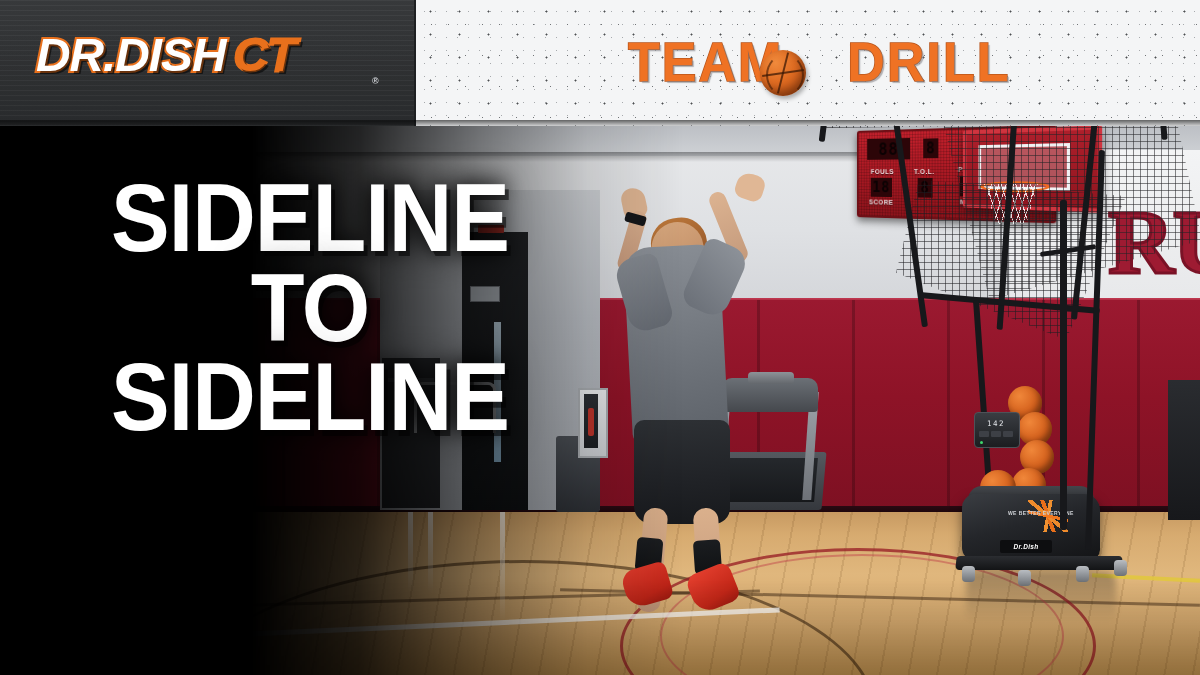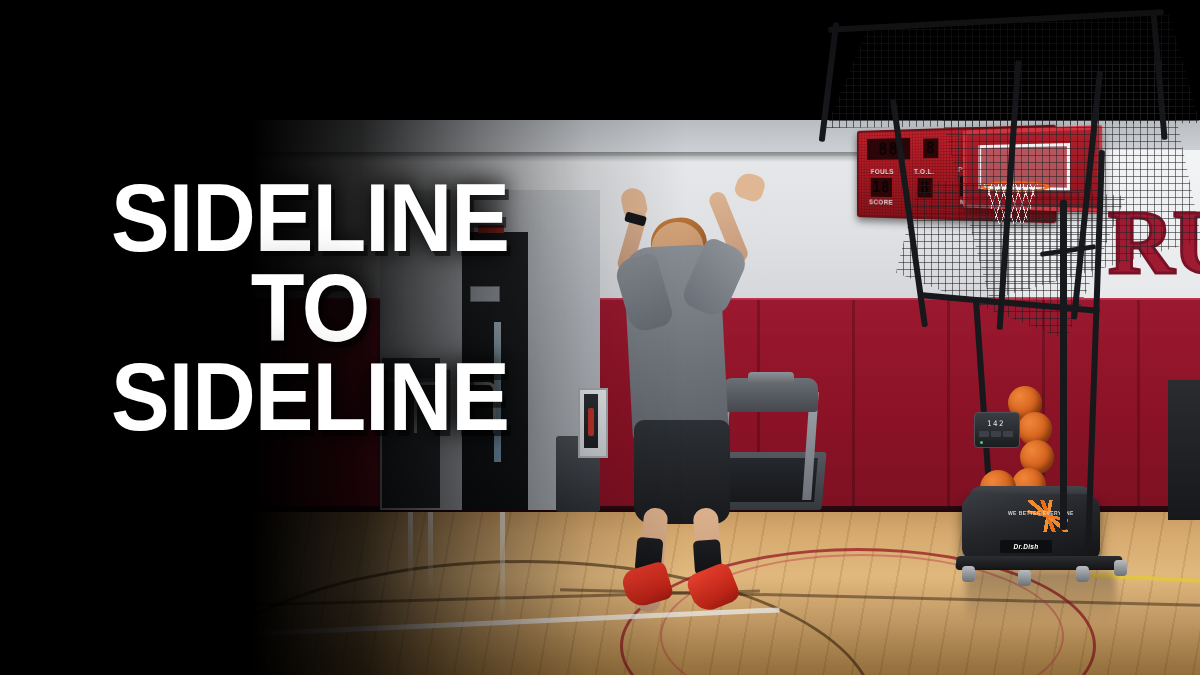--- a/index.html
+++ b/index.html
@@ -762,14 +762,33 @@
     <div class="vignette"></div>
     <div class="vignette-edge"></div>
   </div>
 
   <div class="title">
     <span class="t-l1">SIDELINE</span>
     <span class="t-l2">TO</span>
     <span class="t-l3">SIDELINE</span>
   </div>
 
+  <div class="header">
+    <div class="hdr-right"></div>
+    <div class="hdr-right-speck"></div>
+    <div class="hdr-left"></div>
+    <div class="hdr-sep"></div>
+
+    <div class="logo">
+      <span class="w">DR.DISH</span><span class="o">CT</span>
+    </div>
+    <div class="logo-tm">®</div>
+
+    <div class="teamdrill">
+      <span>TEAM</span><span class="td-word2">DRILL</span>
+    </div>
+    <div class="td-ball"></div>
+    <div class="td-ball-seam"></div>
+
+    <div class="hdr-base"></div>
+  </div>
 
 </div>
 
 </body></html>

